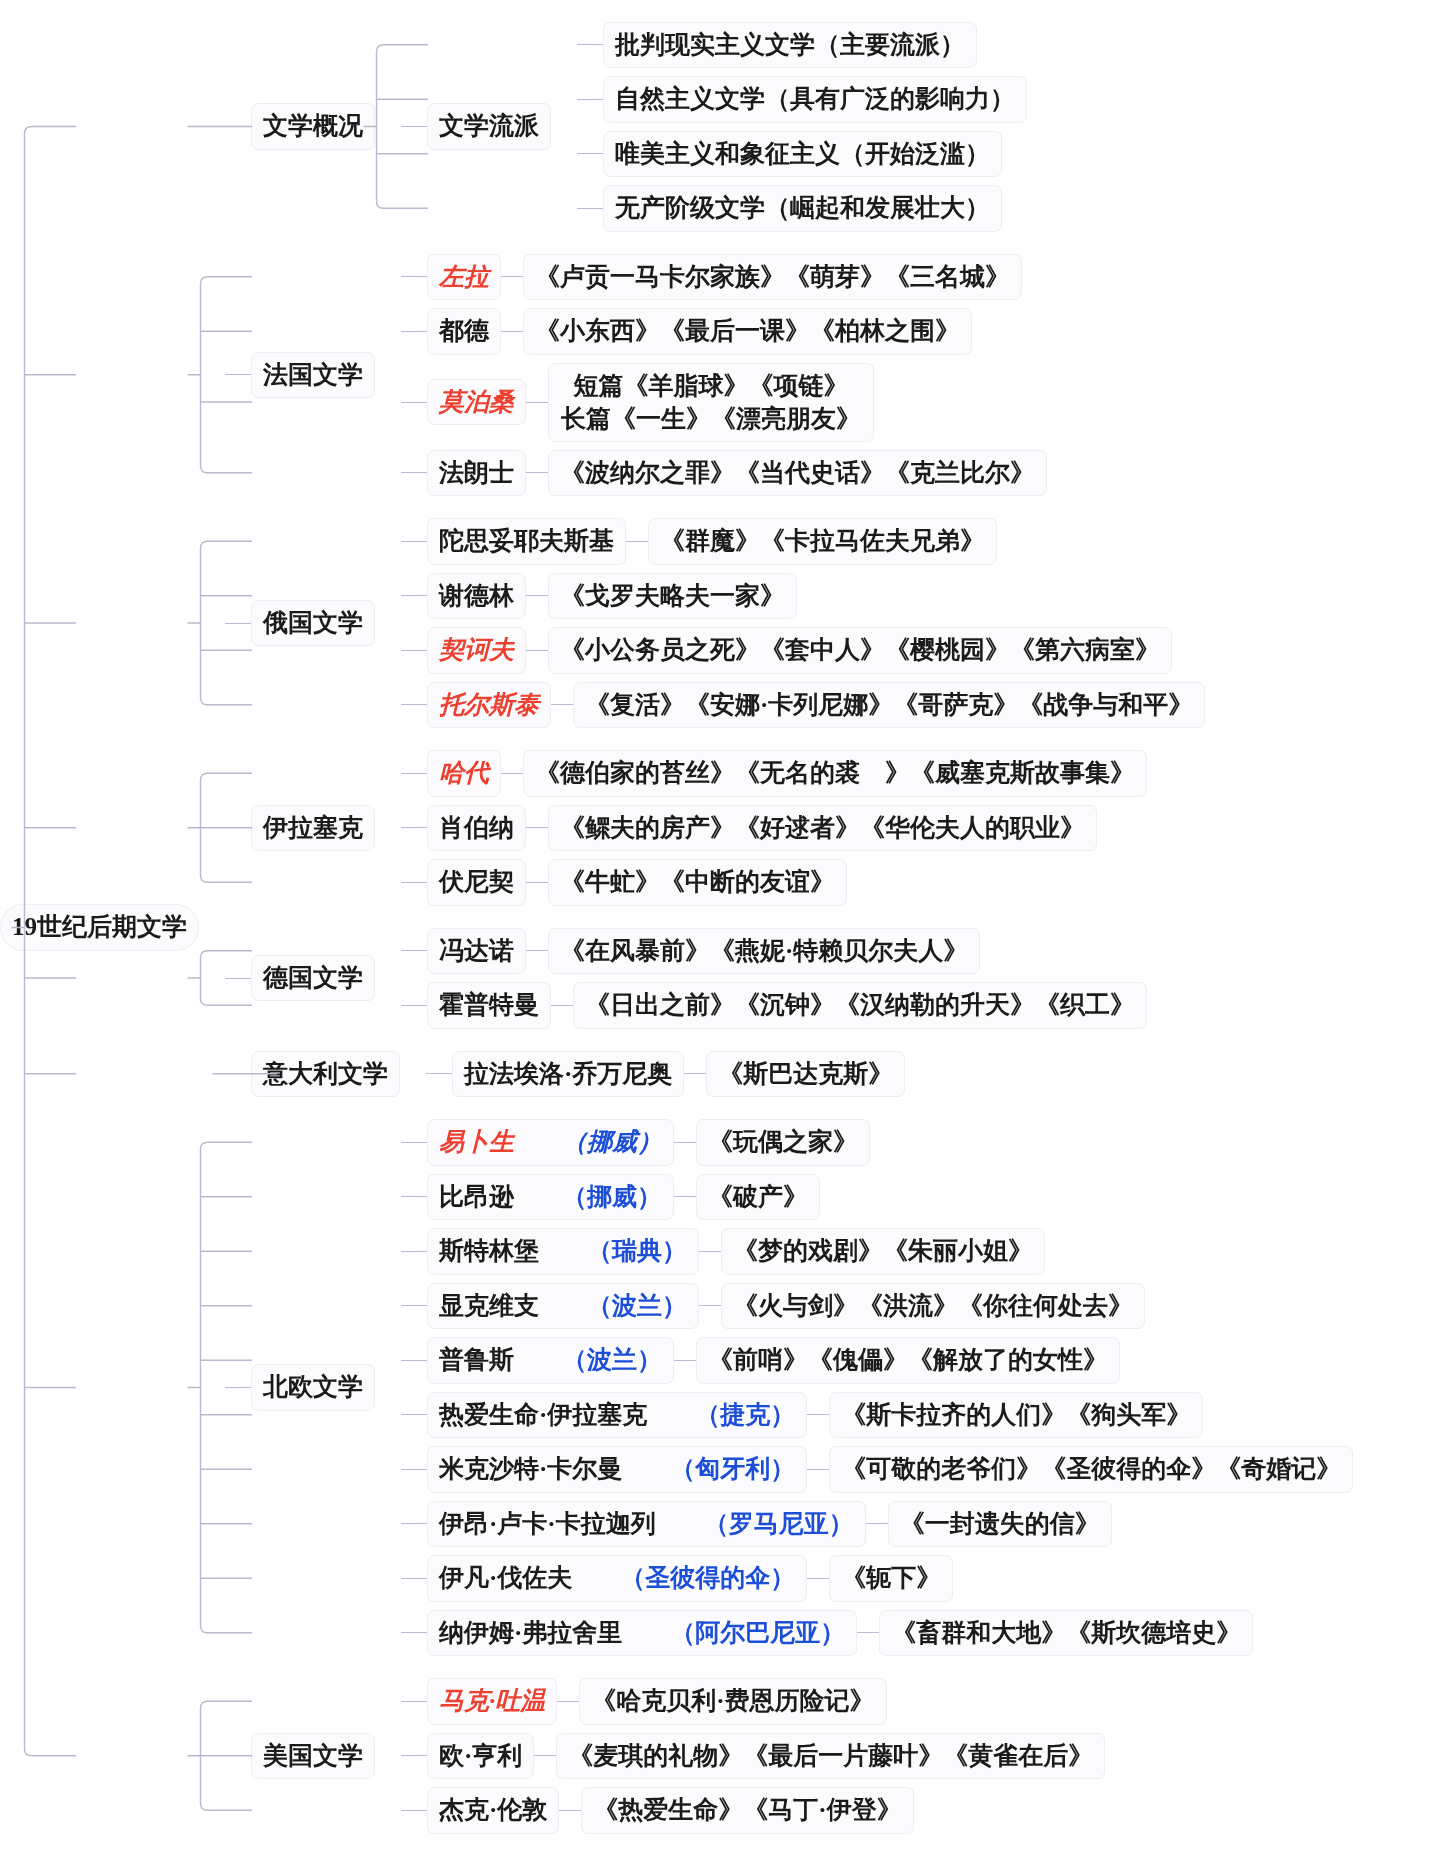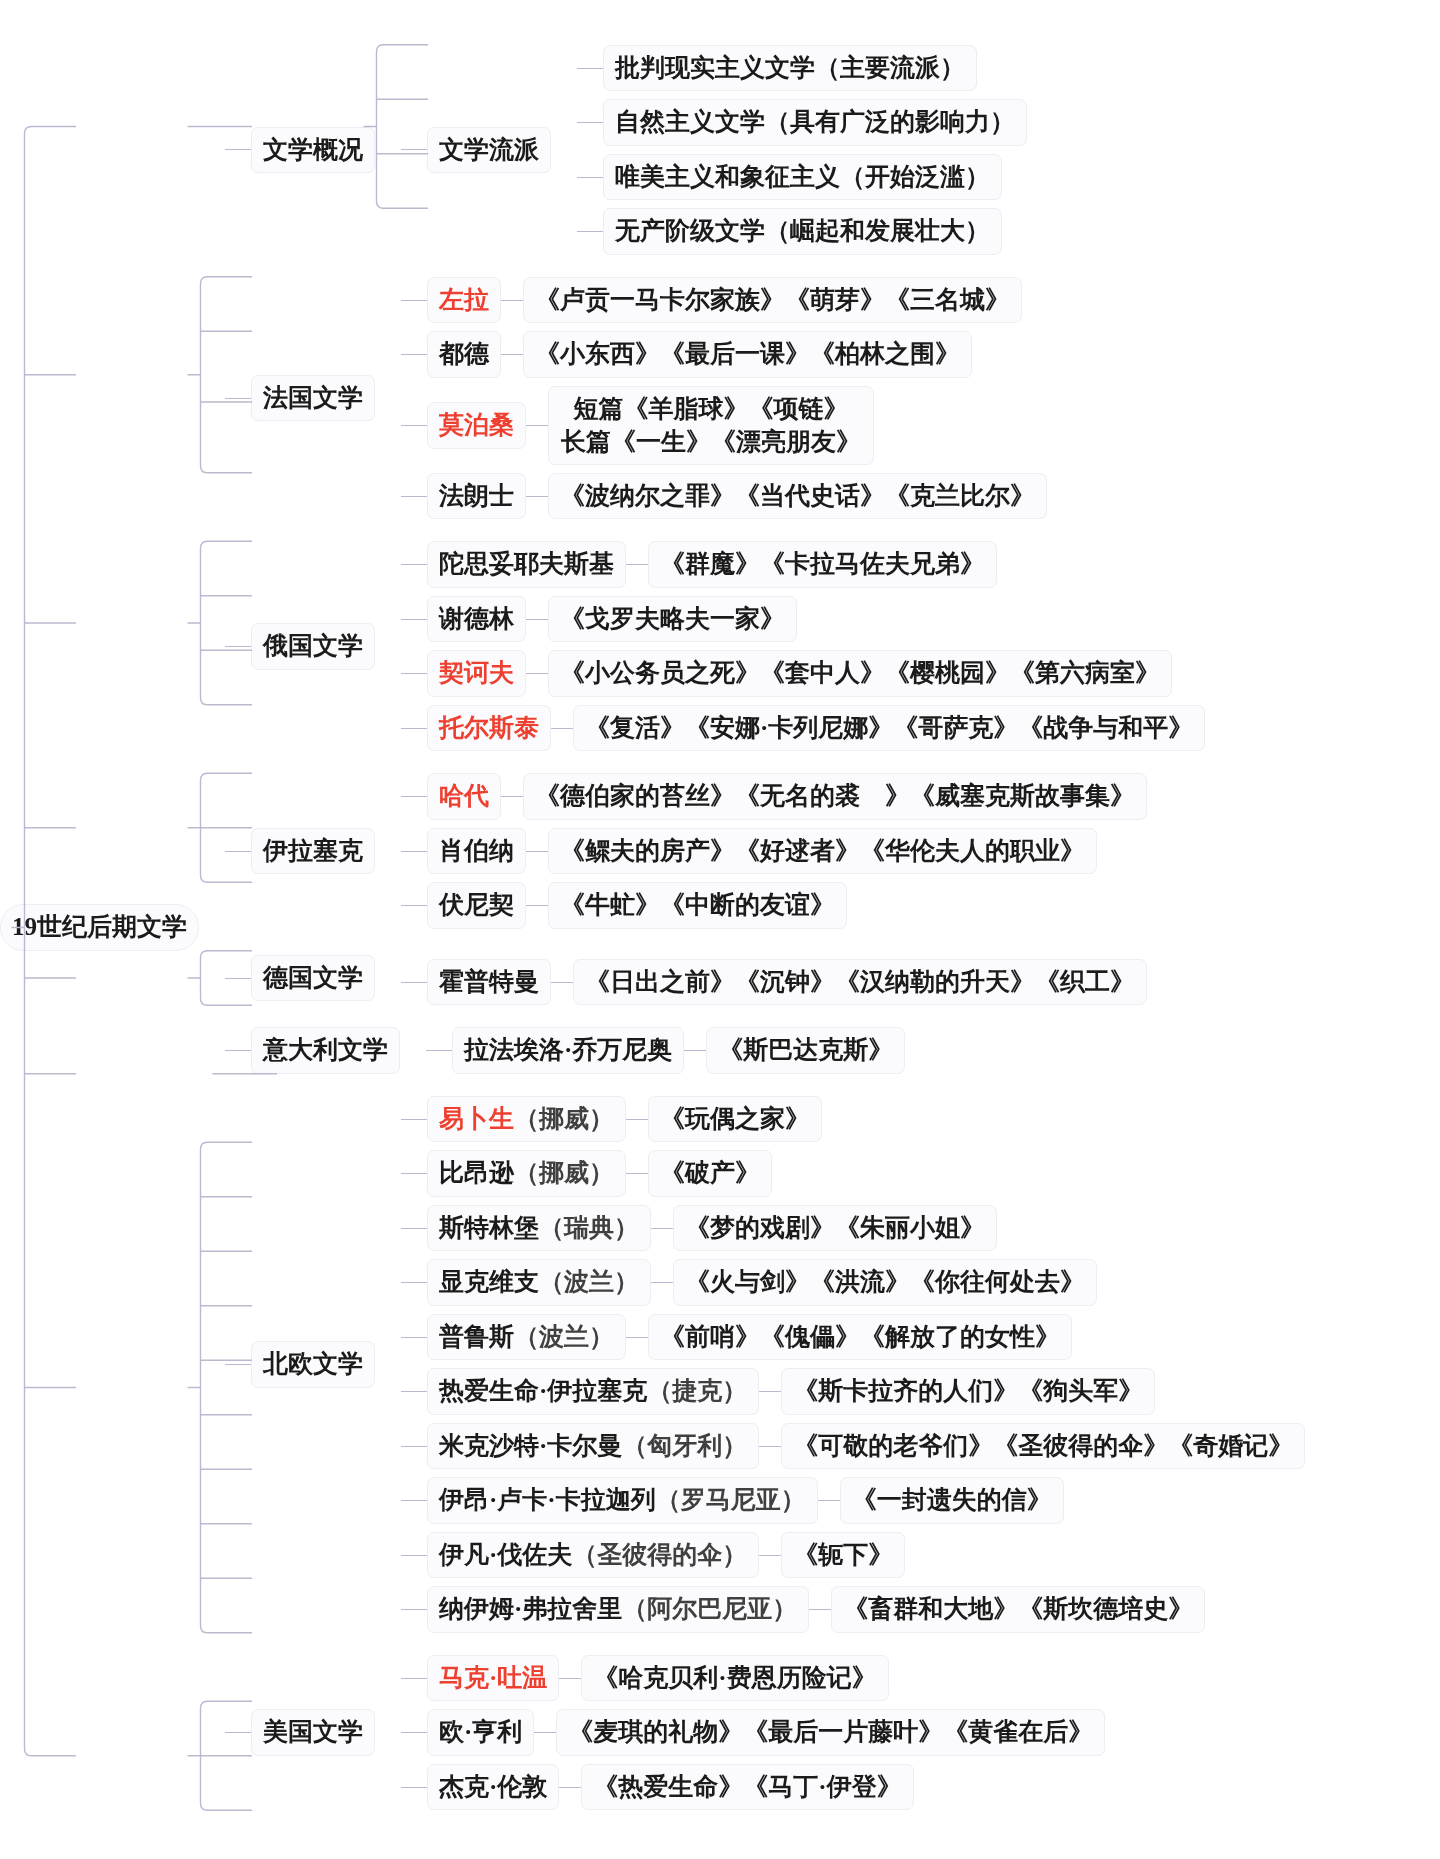--- a/index.html
+++ b/index.html
@@ -35,22 +35,22 @@
     border: 1px solid #ededf3;
     border-radius: 7px;
     padding: 6px 11px;
     font-size: 25px;
     line-height: 1.30;
     white-space: nowrap;
     color: #1b1b1b;
     font-weight: 600;
   }
   .node.plain { font-weight: 600; border-radius: 23px; }
-  .node.red { color: #ee4030; }
-  .node .blk { color: #404040; }
+  .node.red { color: #ee4030; font-style: italic; }
+  .node .blk { color: #1d4ed8; margin-left: 48px; }
   .node.leaf {
     font-weight: 700;
   }
   .node.multiline {
     display: inline-block;
     white-space: pre-line;
     text-align: center;
     line-height: 1.34;
     padding: 5px 12px;
   }
@@ -255,20 +255,26 @@
               </div>
             </div>
           </div>
           <div class="gap-v-l"></div>
           <div class="kid">
             <div class="stub"></div>
             <div class="node">德国文学</div>
             <div class="branch">
               <div class="spine"></div>
               <div class="kids">
+                <div class="kid">
+                  <div class="stub"></div>
+                  <div class="node">冯达诺</div>
+                  <div class="dash"></div>
+                  <div class="node leaf">《在风暴前》《燕妮·特赖贝尔夫人》</div>
+                </div>
                 <div class="gap-v-s"></div>
                 <div class="kid">
                   <div class="stub"></div>
                   <div class="node">霍普特曼</div>
                   <div class="dash"></div>
                   <div class="node leaf">《日出之前》《沉钟》《汉纳勒的升天》《织工》</div>
                 </div>
               </div>
             </div>
           </div>

